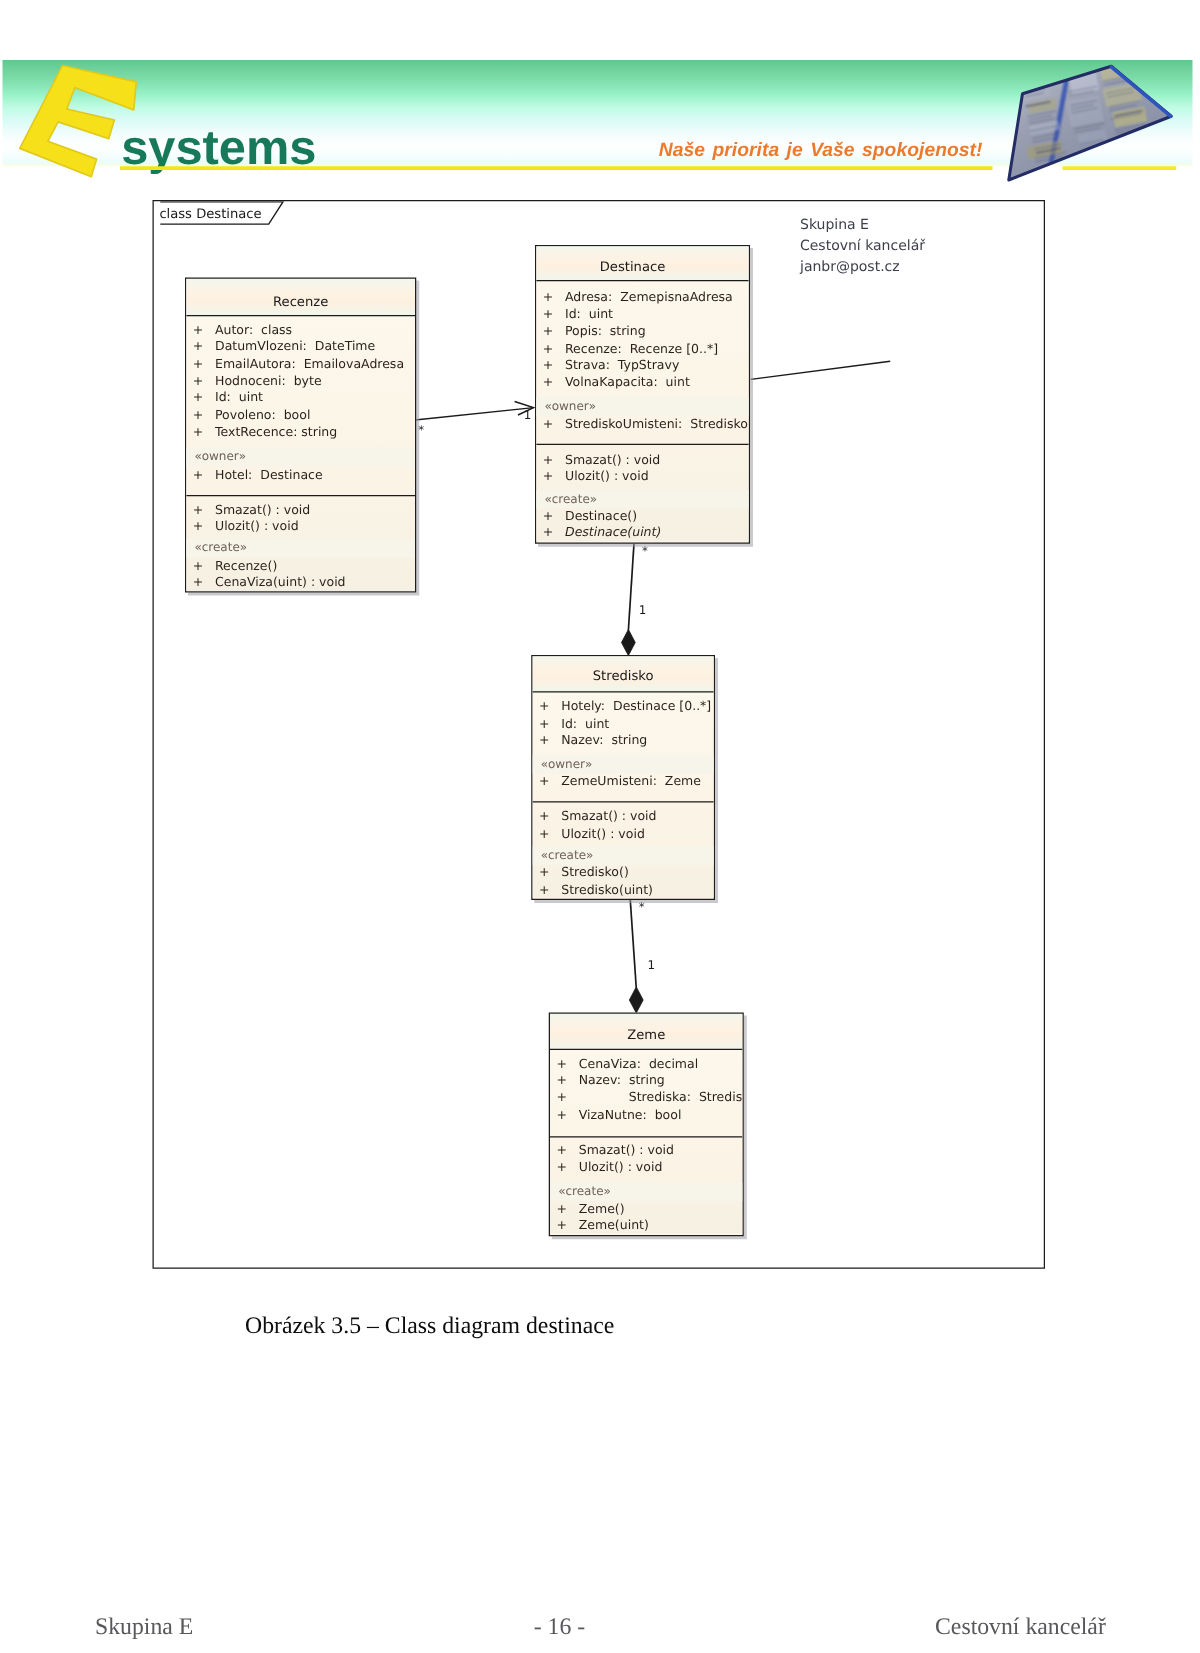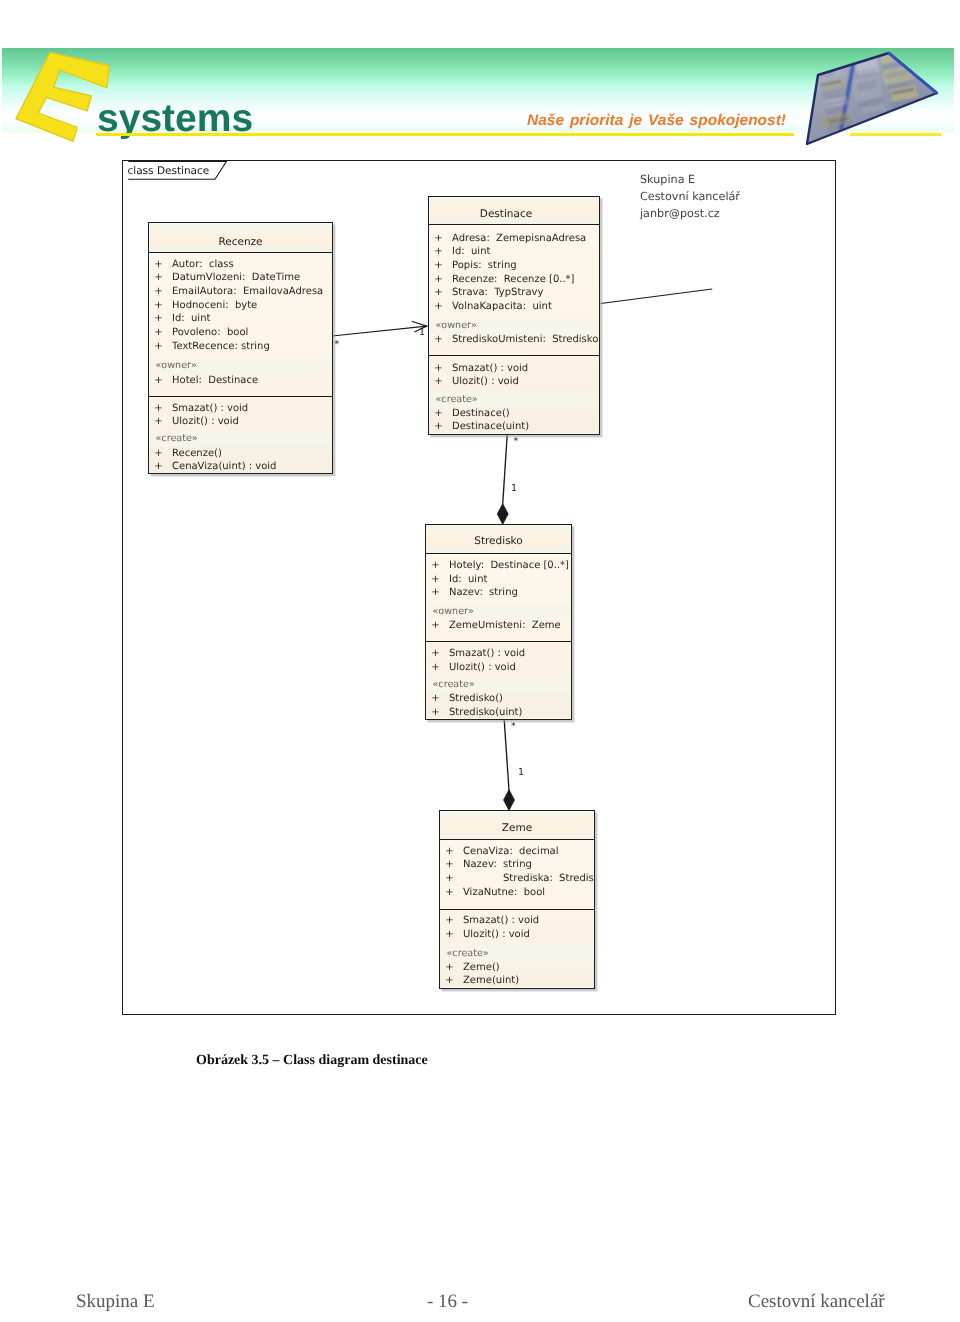--- a/index.html
+++ b/index.html
@@ -56,21 +56,21 @@
         box-shadow:2.4px 2.4px 0 0 rgba(158,156,166,0.5);}
   .enum-t{text-align:center;font-family:"DejaVu Sans",sans-serif;font-size:10px;color:#1a1a1a;line-height:14px;}
 
   .note{position:absolute;font-family:"DejaVu Sans",sans-serif;font-size:11.2px;color:#3c3f4a;
         line-height:17px;white-space:pre;}
 
   .mult{position:absolute;font-family:"DejaVu Sans",sans-serif;font-size:9.5px;line-height:10px;color:#1a1a1a;}
 
   
   .caption{position:absolute;left:196px;top:1051px;font-family:"Liberation Serif",serif;
-           font-weight:bold;font-size:14px;line-height:20px;color:#0d0d0d;}
+           font-weight:normal;font-size:19px;line-height:20px;color:#0d0d0d;}
   .footer{position:absolute;left:0;top:1291px;width:960px;height:24px;
           font-family:"Liberation Serif",serif;font-size:19px;line-height:22px;color:#58585c;}
   .footer .l{position:absolute;left:76px;top:0;}
   .footer .c{position:absolute;left:427px;top:0;}
   .footer .r{position:absolute;left:748px;top:0;}
   svg{display:block;}
 </style>
 </head>
 <body>
 
@@ -223,21 +223,21 @@
           <div class="row" style="position: absolute; left: 0px; top: 62.9px; height: 13px; width: 170px;"><span class="pl" style="left: 5.3px;">+</span><span class="tx" style="left: 23px;">Popis:  string</span></div>
           <div class="row" style="position: absolute; left: 0px; top: 76.6px; height: 13px; width: 170px;"><span class="pl" style="left: 5.3px;">+</span><span class="tx" style="left: 23px;">Recenze:  Recenze [0..*]</span></div>
           <div class="row" style="position: absolute; left: 0px; top: 90.3px; height: 13px; width: 170px;"><span class="pl" style="left: 5.3px;">+</span><span class="tx" style="left: 23px;">Strava:  TypStravy</span></div>
           <div class="row" style="position: absolute; left: 0px; top: 104px; height: 13px; width: 170px;"><span class="pl" style="left: 5.3px;">+</span><span class="tx" style="left: 23px;">VolnaKapacita:  uint</span></div>
           <div class="stereo" style="position: absolute; left: 6.5px; top: 124px;">«owner»</div>
           <div class="row" style="position: absolute; left: 0px; top: 136.5px; height: 13px; width: 170px;"><span class="pl" style="left: 5.3px;">+</span><span class="tx" style="left: 23px;">StrediskoUmisteni:  Stredisko</span></div>
           <div class="row" style="position: absolute; left: 0px; top: 165.5px; height: 13px; width: 170px;"><span class="pl" style="left: 5.3px;">+</span><span class="tx" style="left: 23px;">Smazat() : void</span></div>
           <div class="row" style="position: absolute; left: 0px; top: 179.2px; height: 13px; width: 170px;"><span class="pl" style="left: 5.3px;">+</span><span class="tx" style="left: 23px;">Ulozit() : void</span></div>
           <div class="stereo" style="position: absolute; left: 6.5px; top: 198px;">«create»</div>
           <div class="row" style="position: absolute; left: 0px; top: 210.5px; height: 13px; width: 170px;"><span class="pl" style="left: 5.3px;">+</span><span class="tx" style="left: 23px;">Destinace()</span></div>
-          <div class="row" style="position: absolute; left: 0px; top: 224.2px; height: 13px; width: 170px;"><span class="pl" style="left: 5.3px;">+</span><span class="tx" style="left: 23px;">Destinace(uint)</span></div>
+          <div class="row" style="position: absolute; left: 0px; top: 224.2px; height: 13px; width: 170px;"><span class="pl" style="left: 5.3px;">+</span><span class="tx" style="left: 23px; font-style: italic;">Destinace(uint)</span></div>
         </div>
         <div class="cls" style="left: 425px; top: 524px; width: 147px; height: 196px;">
           <div class="cls-head" style="width: 144.5px; height: 27.9px;"></div>
           <div class="cls-body" style="top: 27.9px; width: 144.5px; height: 165.6px;"></div>
           <div class="band" style="top: 78.9px; width: 144.5px; height: 15px;"></div>
           <div class="band" style="top: 151.9px; width: 144.5px; height: 15px;"></div>
           <div class="cls-title" style="position: absolute; left: 0px; top: 10.6px; width: 145px;">Stredisko</div>
           <div style="position: absolute; left: 0px; top: 27.9px; width: 145px; height: 0px; border-top: 1.2px solid rgb(26, 26, 26);"></div>
           <div style="position: absolute; left: 0px; top: 116.2px; width: 145px; height: 0px; border-top: 1.2px solid rgb(26, 26, 26);"></div>
           <div class="row" style="position: absolute; left: 0px; top: 34.8px; height: 13px; width: 145px;"><span class="pl" style="left: 5.3px;">+</span><span class="tx" style="left: 23px;">Hotely:  Destinace [0..*]</span></div>

